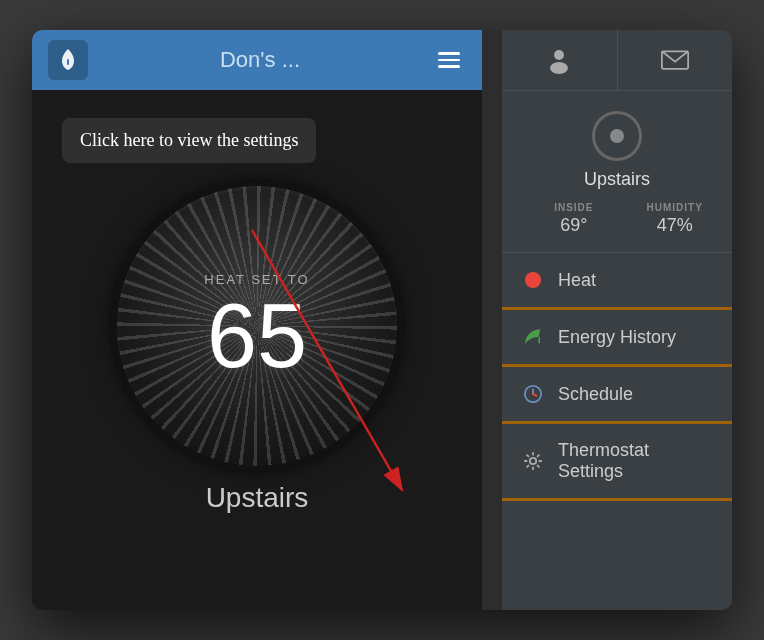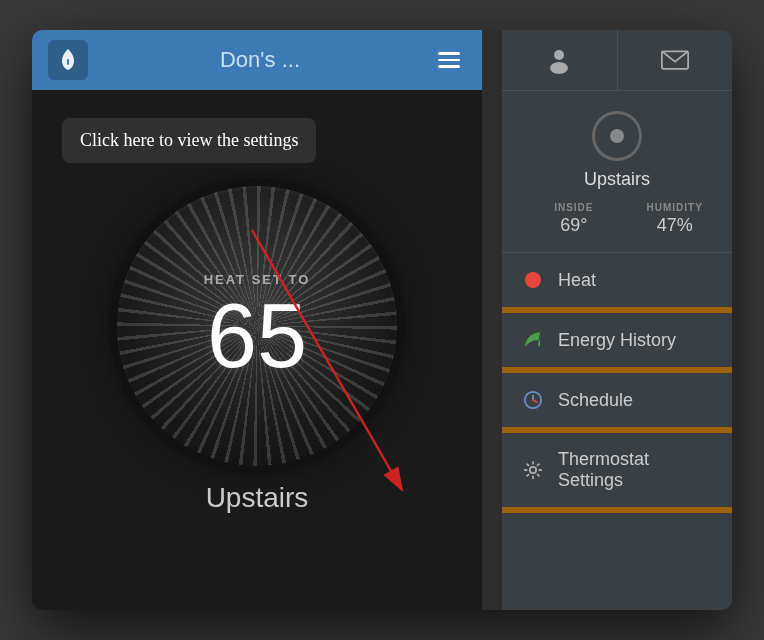--- a/index.html
+++ b/index.html
@@ -190,21 +190,21 @@
       z-index: 2;
       display: flex;
       flex-direction: column;
       align-items: center;
     }
 
     .heat-set-to {
       font-size: 13px;
       color: #aaa;
       letter-spacing: 2px;
-      font-weight: 700;
+      font-weight: 400;
       margin-bottom: 4px;
     }
 
     .temp-display {
       font-size: 90px;
       font-weight: 200;
       color: white;
       line-height: 1;
       text-shadow: 0 2px 10px rgba(255,255,255,0.1);
     }
@@ -317,21 +317,21 @@
 
     
     .menu-items {
       flex: 1;
     }
 
     .menu-item {
       display: flex;
       align-items: center;
       padding: 16px 20px;
-      border-bottom: 6px solid #a16207;
+      border-bottom: 3px solid #a16207;
       cursor: pointer;
       gap: 14px;
     }
 
     .menu-item-icon {
       width: 22px;
       height: 22px;
       display: flex;
       align-items: center;
       justify-content: center;

